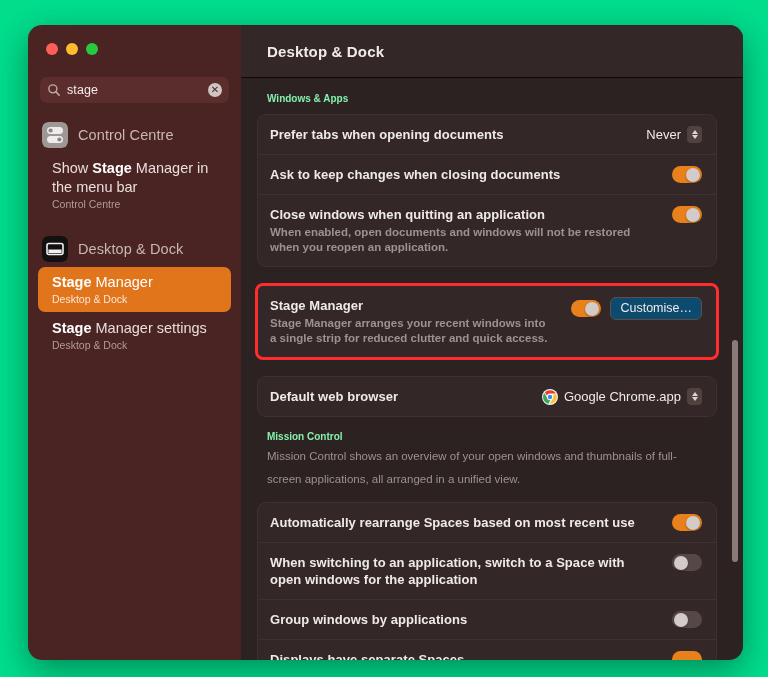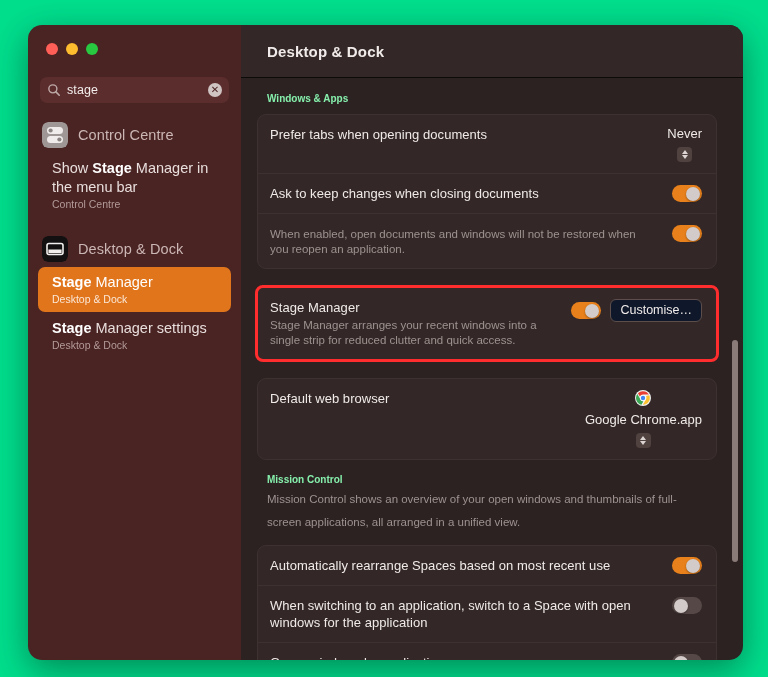--- a/index.html
+++ b/index.html
@@ -166,21 +166,21 @@
 
   .row {
     display: flex;
     align-items: flex-start;
     padding: 11px 14px 11px 12px;
     border-top: 1px solid #3E3231;
     min-height: 37px;
   }
   .row:first-child { border-top: none; }
 
-  .row-main { flex: 1; min-width: 0; }
+  .row-main { flex: 1; min-width: 0; font-weight: bold; }
   .row-label {
     font-size: 13px;
     line-height: 17px;
     color: #EFEAE9;
     letter-spacing: .05px;
   }
   .row-sub {
     font-size: 11.5px;
     line-height: 15px;
     color: #9E9290;
@@ -212,37 +212,36 @@
     width: 14px; height: 14px;
     border-radius: 50%;
     background: #D3CBC9;
     box-shadow: 0 1px 2px rgba(0,0,0,.35);
   }
   .toggle.on  .knob { left: 14px; }
   .toggle.off .knob { left: 2px; }
 
   
   .push-btn {
-    background: #0f172a;
+    background: #0c4a6e;
     border: 1px solid #5D4E4B;
     border-radius: 6px;
     padding: 3px 9px 4px;
     font-size: 12.5px;
     color: #F0EBEA;
     cursor: default;
     white-space: nowrap;
   }
 
   
   .popup {
     display: flex;
     align-items: center;
     gap: 6px;
     cursor: default;
-    flex-direction: column;
   }
   .popup-value {
     font-size: 13px;
     color: #EFEAE9;
     white-space: nowrap;
   }
   .chev-box {
     width: 15px; height: 17px;
     background: #50423F;
     border-radius: 4px;
@@ -372,20 +371,21 @@
           </div>
           <div class="row-right">
             <div class="toggle on">
                 <span class="knob"></span>
               </div>
           </div>
         </div>
 
         <div class="row">
           <div class="row-main">
+            <div class="row-label">Close windows when quitting an application</div>
             <div class="row-sub">When enabled, open documents and windows will not be restored when you reopen an application.</div>
           </div>
           <div class="row-right">
             <div class="toggle on">
                 <span class="knob"></span>
               </div>
           </div>
         </div>
 
       </div>

